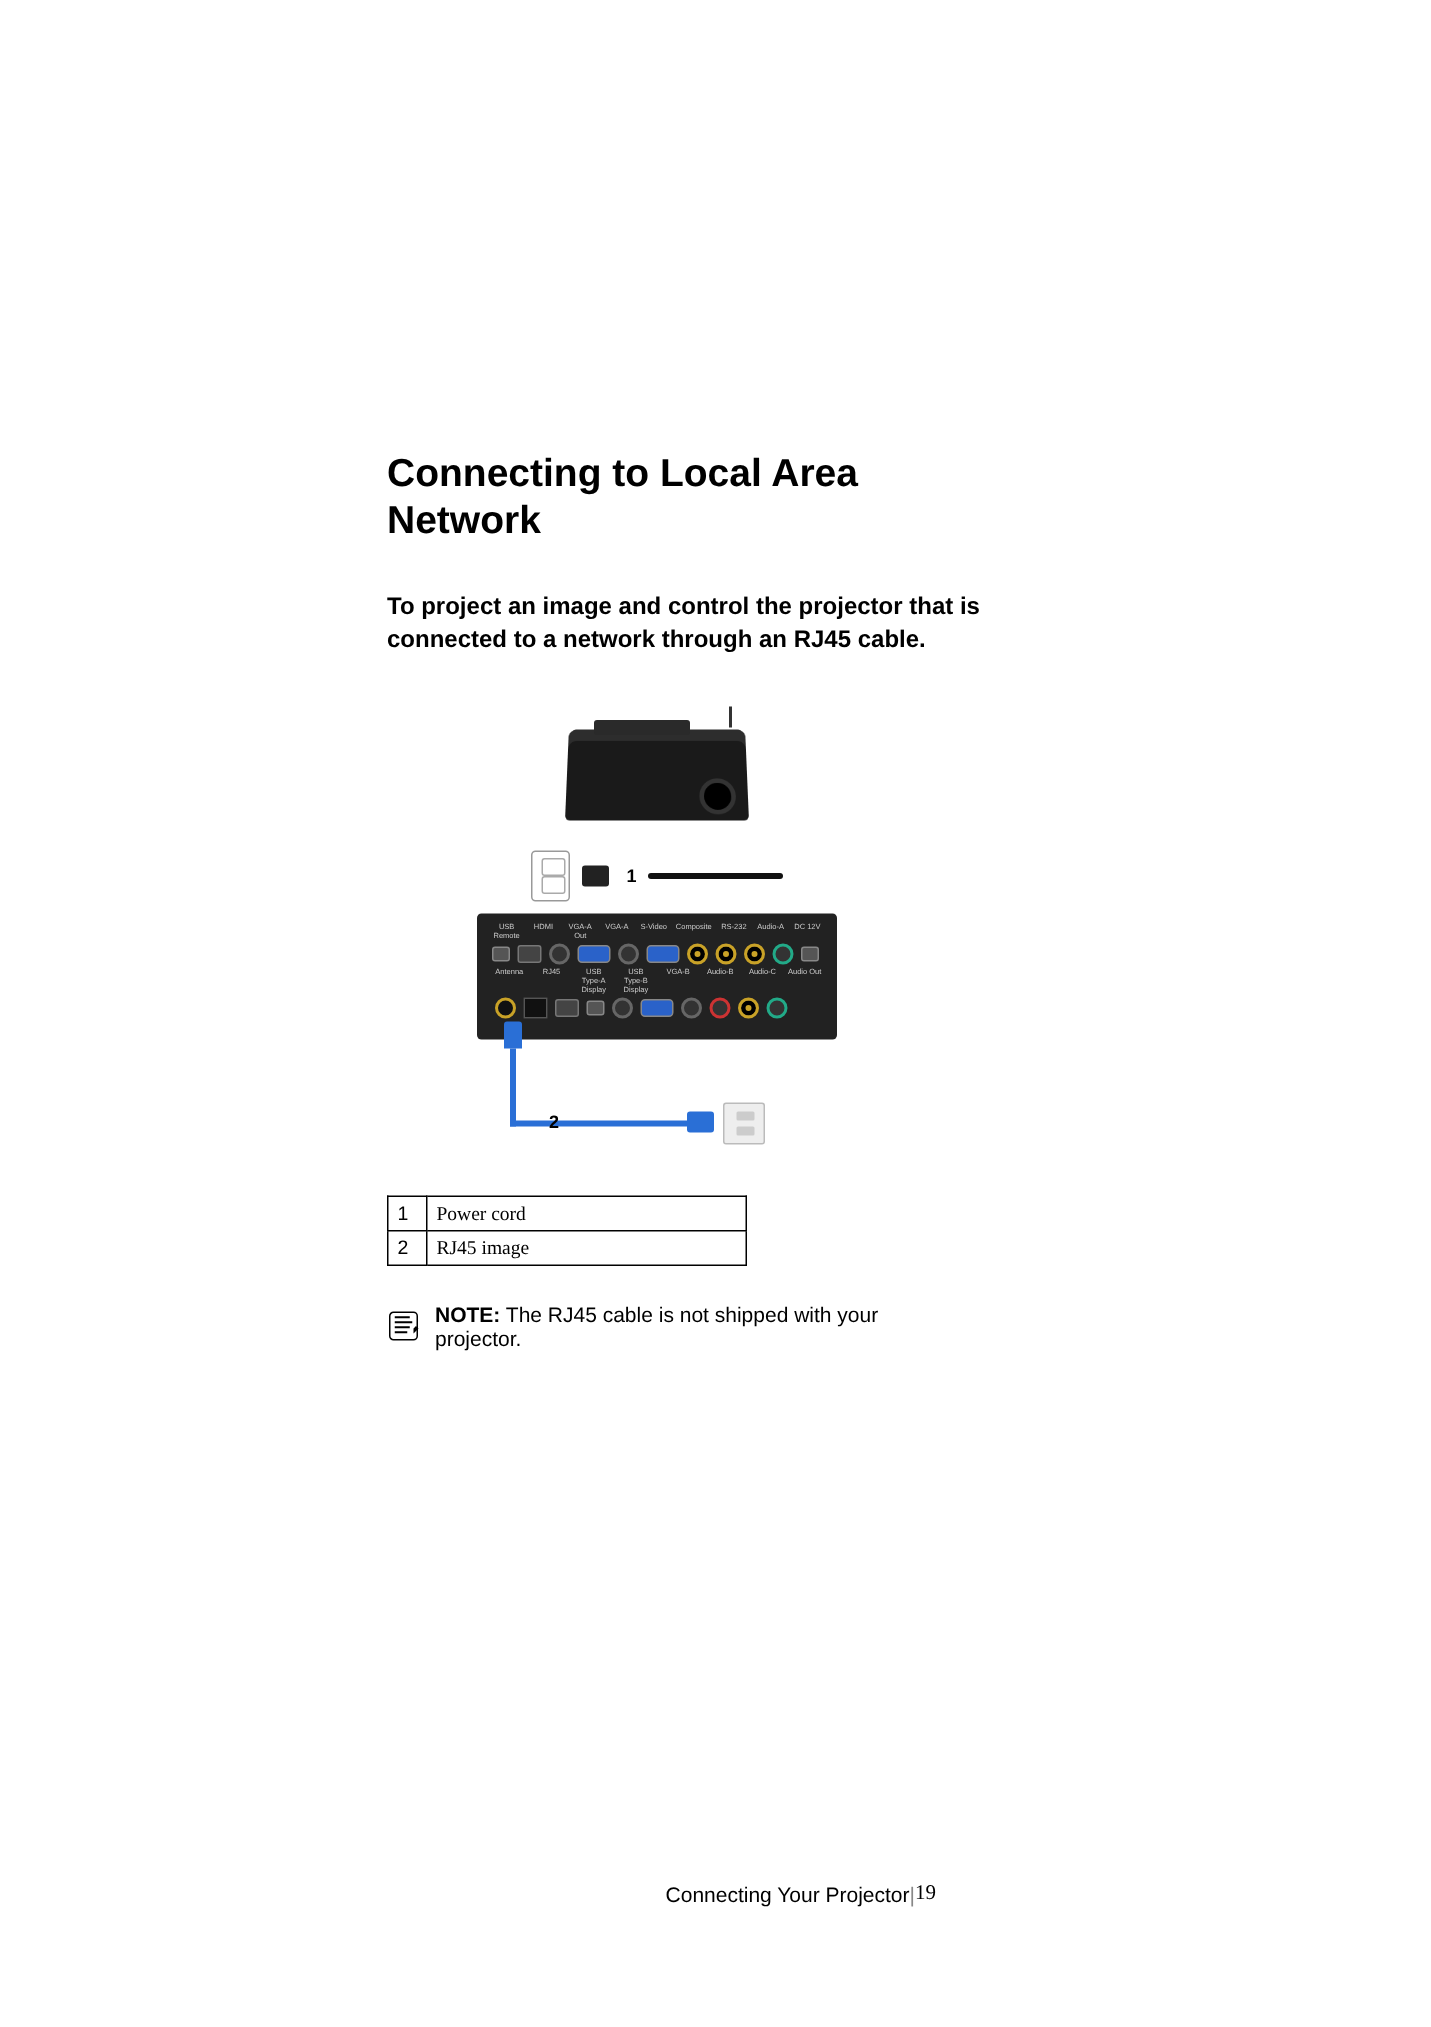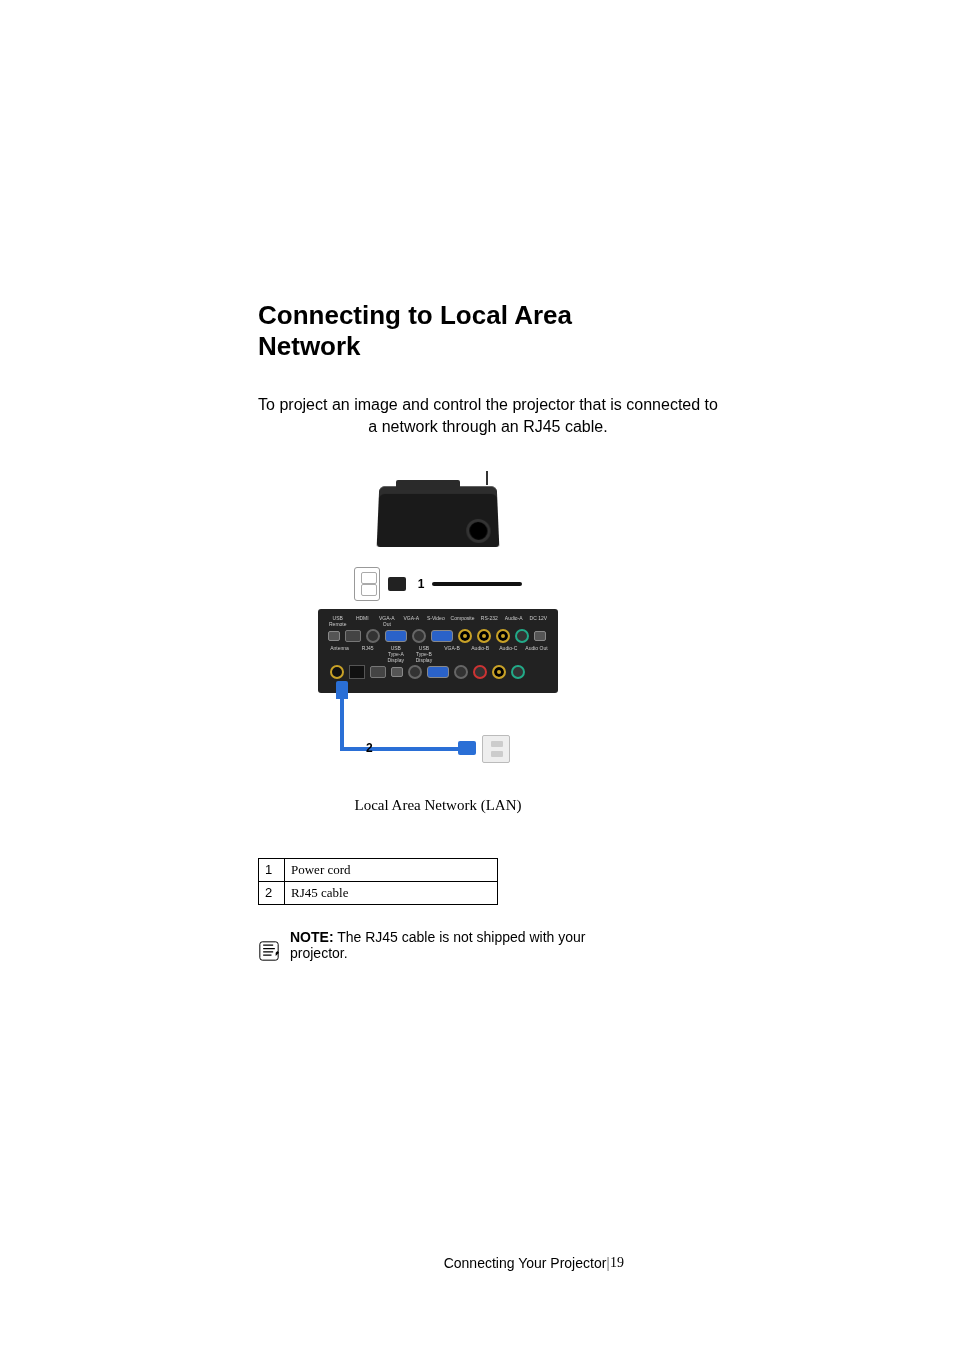--- a/index.html
+++ b/index.html
@@ -1,19 +1,19 @@
 <!DOCTYPE html>
 <html><head>
 <meta charset="utf-8">
 <style>
   * { box-sizing: border-box; margin: 0; padding: 0; }
   html, body { width: 954px; height: 1351px; background: #fff; font-family: Arial, Helvetica, sans-serif; color: #000; }
   .page { width: 848px; height: 1351px; position: relative; padding: 300px 230px 0 258px; }
   .heading { font-size: 26px; font-weight: bold; margin-bottom: 32px; }
-  .subheading { font-size: 16px; font-weight: normal; line-height: 1.35; margin-bottom: 40px; width: 460px; text-align: center; }
+  .subheading { font-size: 16px; font-weight: bold; line-height: 1.35; margin-bottom: 40px; width: 460px; }
   .figure { width: 240px; margin: 0 auto 18px auto; }
   .projector { width: 160px; height: 80px; margin: 0 auto 10px auto; position: relative; }
   .proj-body { position:absolute; left:20px; top:8px; width:120px; height:62px; background:#1a1a1a; border-radius:6px 6px 3px 3px; transform: perspective(300px) rotateX(12deg); box-shadow: inset 0 8px 0 #2d2d2d; }
   .proj-lens { position:absolute; right:8px; bottom:4px; width:24px; height:24px; background:#000; border-radius:50%; border:3px solid #333; }
   .proj-ant { position:absolute; right:30px; top:-6px; width:2px; height:14px; background:#333; }
   .proj-top { position:absolute; left:38px; top:3px; width:64px; height:10px; background:#2a2a2a; border-radius:2px; }
   .cord-row { display:flex; align-items:center; justify-content:center; margin:6px 0 8px 0; position:relative; }
   .outlet { width:26px; height:34px; border:1px solid #999; border-radius:3px; background:#fff; position:relative; margin-right:8px; }
   .outlet:before,.outlet:after{content:"";position:absolute;left:6px;width:14px;height:10px;border:1px solid #aaa;border-radius:2px;}
   .outlet:before{top:4px}.outlet:after{bottom:4px}
@@ -38,21 +38,21 @@
   .rj45-plug-right { position:absolute; left:140px; top:42px; width:18px; height:14px; background:#2a6fd6; border-radius:2px; }
   .wall-jack { position:absolute; left:164px; top:36px; width:28px; height:28px; background:#eee; border:1px solid #bbb; border-radius:2px; }
   .wall-jack:before,.wall-jack:after{content:"";position:absolute;left:8px;width:12px;height:6px;background:#ccc;border-radius:1px;}
   .wall-jack:before{top:5px}.wall-jack:after{bottom:5px}
   .callout-2 { position:absolute; left:48px; top:42px; font-weight:bold; font-size:12px; }
   .fig-caption { text-align:center; font-family: Georgia, 'Times New Roman', serif; font-size:15px; margin: 14px 0 44px 0; }
   .legend-table { border-collapse: collapse; width: 240px; margin-bottom: 24px; }
   .legend-table td { border:1px solid #000; padding:3px 6px; font-size:13px; vertical-align:top; }
   .legend-table td:first-child { width:26px; font-family: Arial; }
   .legend-table td:last-child { font-family: Liberation Serif, serif; }
-  .note-row { display:flex; align-items:flex-end; gap:10px; font-size:14px; }
+  .note-row { display:flex; align-items:center; gap:10px; font-size:14px; }
   .note-icon { width:22px; height:20px; flex:0 0 22px; }
   .note-icon svg { width:100%; height:100%; }
   .note-label { font-weight:bold; }
   .footer { position:absolute; bottom:80px; right:224px; font-size:14px; display:flex; align-items:center; }
   .footer-sep { color:#888; }
   .footer-text { font-family: Arial; }
   .footer-page { font-family: Georgia, 'Times New Roman', serif; font-size:14px; }
   .ports-line1,.ports-line2{ display:flex; align-items:center; gap:5px; padding:2px 4px; }
   .labels-line{ display:flex; gap:5px; padding:0 4px; }
 </style>
@@ -135,31 +135,30 @@
       <div class="rj45-plug-top"></div>
       <div class="rj45-wire"></div>
       <div class="rj45-bend"></div>
       <div class="rj45-plug-right"></div>
       <div class="wall-jack"></div>
       <span class="callout-2">2</span>
     </div>
 
   </div>
 
-  <div class="fig-caption">Local Area Network (LAN)</div>
 
   <table class="legend-table">
     <tbody>
         <tr>
       <td>1</td>
       <td>Power cord</td>
     </tr>
     <tr>
       <td>2</td>
-      <td>RJ45 cable</td>
+      <td>RJ45 image</td>
     </tr>
   </tbody>
     </table>
 
   <div class="note-row">
     <span class="note-icon">
       <svg viewBox="0 0 24 24">
           <rect x="1" y="1" width="22" height="22" rx="3" fill="#fff" stroke="#000" stroke-width="1.2"></rect>
           <path d="M5 5 L17 5 M5 9 L19 9 M5 13 L17 13 M5 17 L15 17" stroke="#000" stroke-width="1.5"></path>
           <path d="M14 14 L20 20 M20 14 L22 12 L24 14 L20 18 Z" fill="#000"></path>

